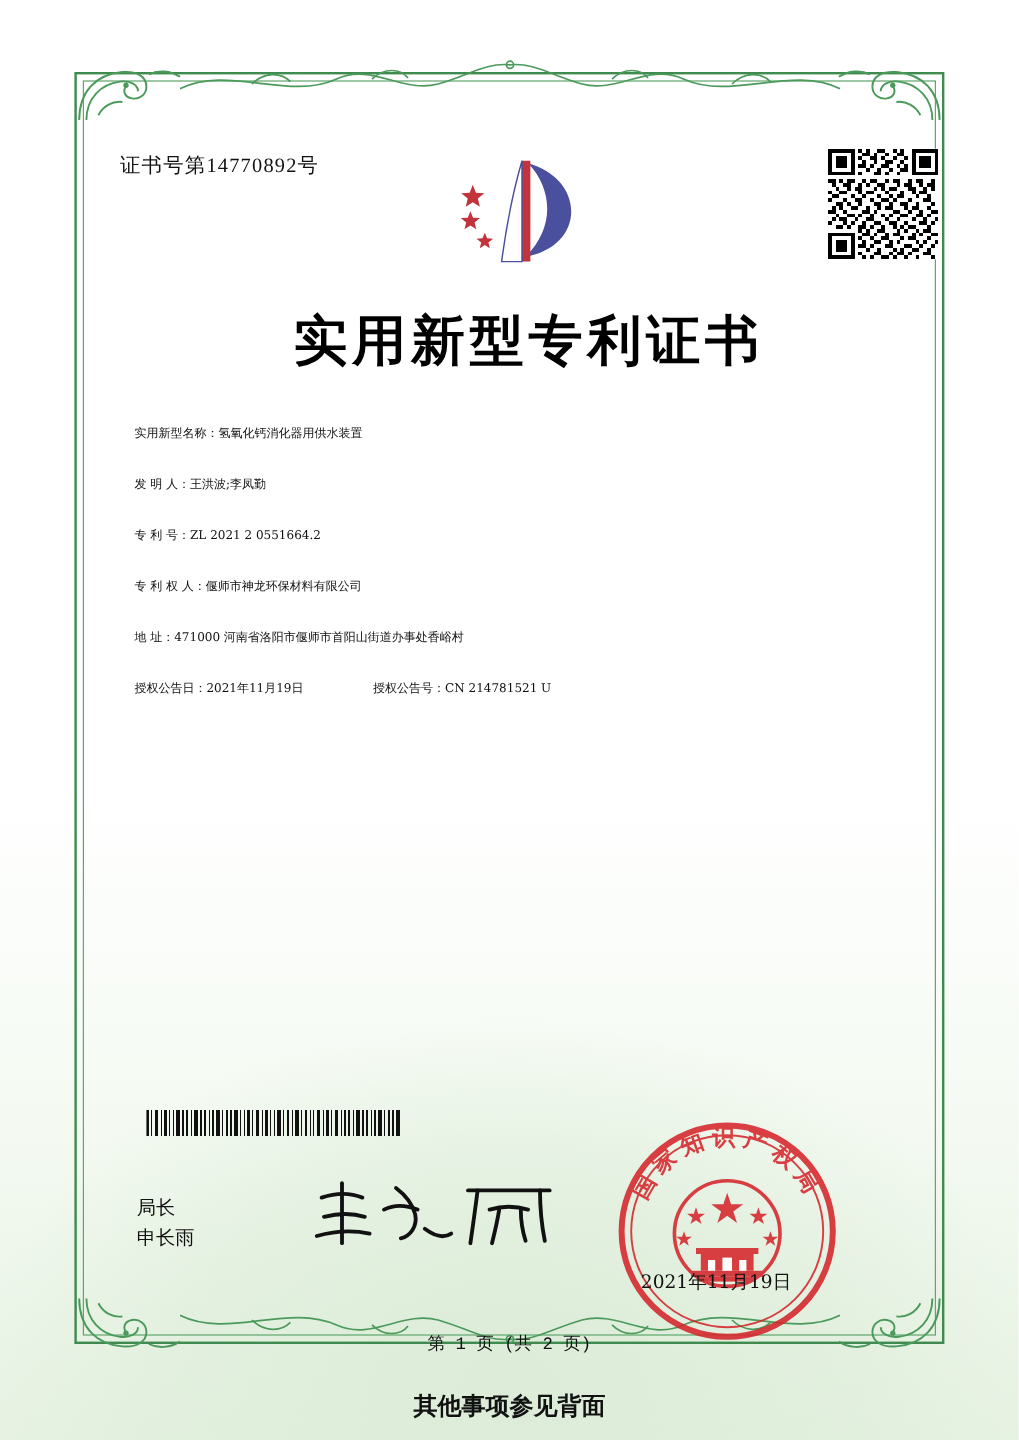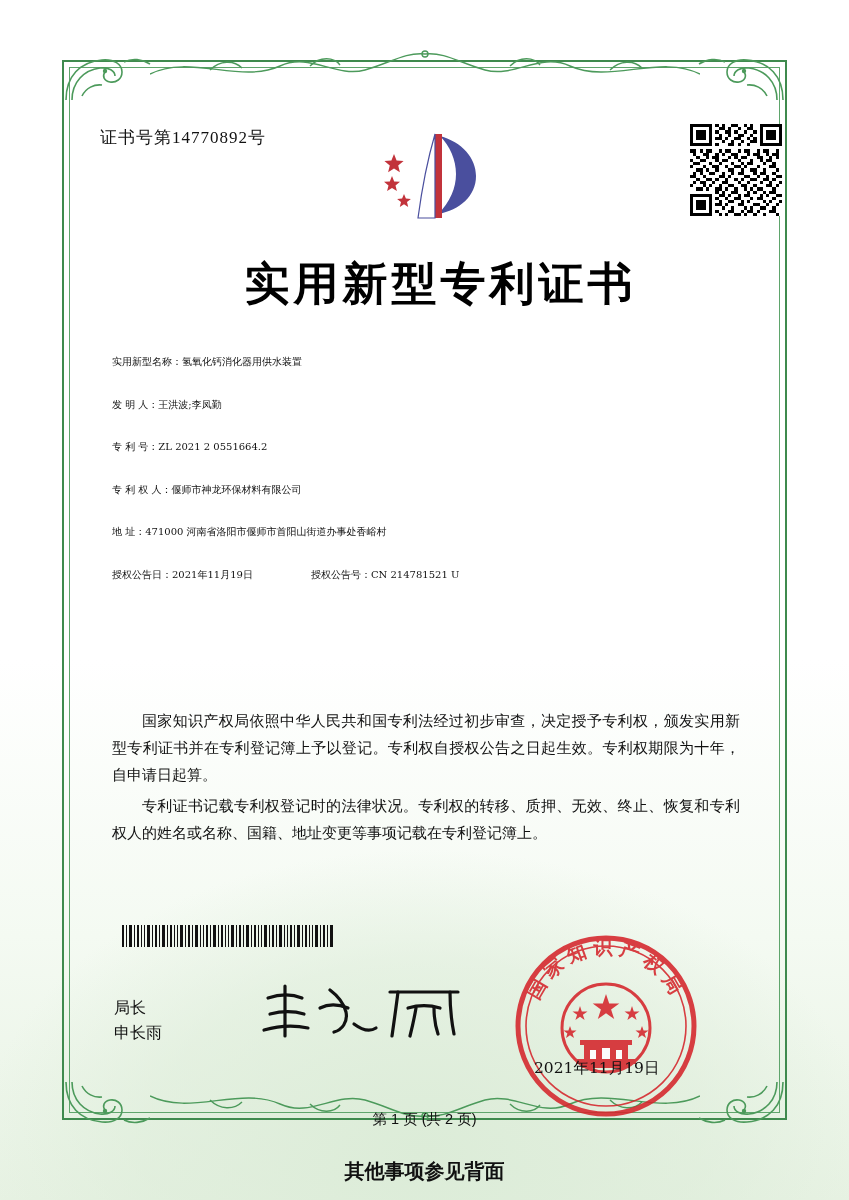--- a/index.html
+++ b/index.html
@@ -210,21 +210,21 @@
 
   
   .page-footer {
     position: absolute;
     left: 0;
     top: 1110px;
     width: 849px;
     text-align: center;
     font-size: 14.5px;
     color: #111;
-    font-family: Liberation Sans, sans-serif;
+    font-family: Liberation Mono, monospace;
   }
   .back-note {
     position: absolute;
     left: 0;
     top: 1158px;
     width: 849px;
     text-align: center;
     font-size: 20px;
     font-weight: bold;
     color: #111;
@@ -563,24 +563,20 @@
 
     <div class="field-row inline-two">
       <span class="field-label">授权公告日：</span>
       <span class="field-value">2021年11月19日</span>
       <span class="field-label second-label">授权公告号：</span>
       <span class="field-value">CN 214781521 U</span>
     </div>
 
   </div>
 
-  <div class="paragraphs">
-    <p>国家知识产权局依照中华人民共和国专利法经过初步审查，决定授予专利权，颁发实用新型专利证书并在专利登记簿上予以登记。专利权自授权公告之日起生效。专利权期限为十年，自申请日起算。</p>
-    <p>专利证书记载专利权登记时的法律状况。专利权的转移、质押、无效、终止、恢复和专利权人的姓名或名称、国籍、地址变更等事项记载在专利登记簿上。</p>
-  </div>
 
   <svg class="barcode" viewBox="0 0 214 22" preserveAspectRatio="none" shape-rendering="crispEdges">
     <g fill="#111">
       <rect x="0" y="0" width="2" height="22"></rect>
         <rect x="4" y="0" width="1" height="22"></rect>
       <rect x="7" y="0" width="3" height="22"></rect>
         <rect x="12" y="0" width="1" height="22"></rect>
       <rect x="15" y="0" width="2" height="22"></rect>
         <rect x="19" y="0" width="1" height="22"></rect>
       <rect x="22" y="0" width="1" height="22"></rect>

